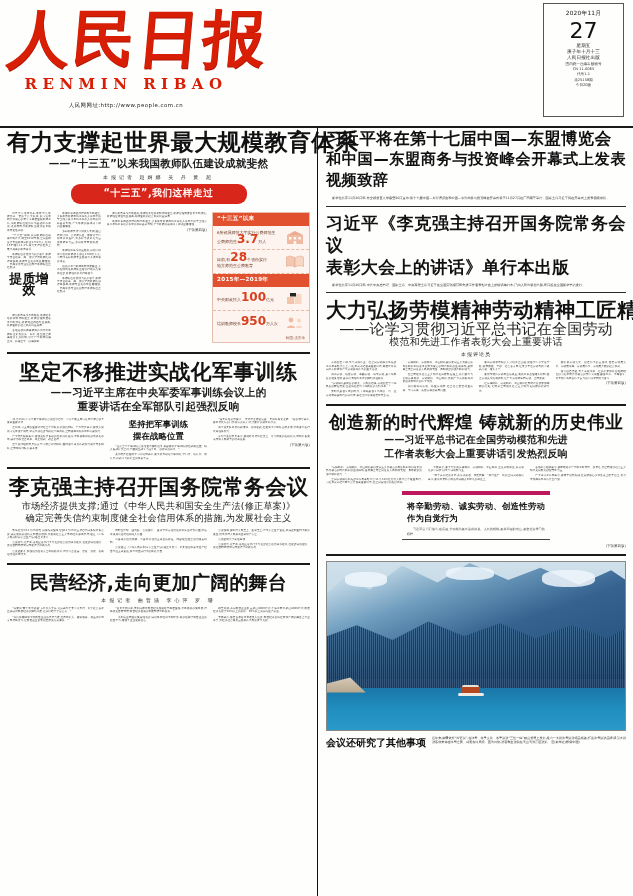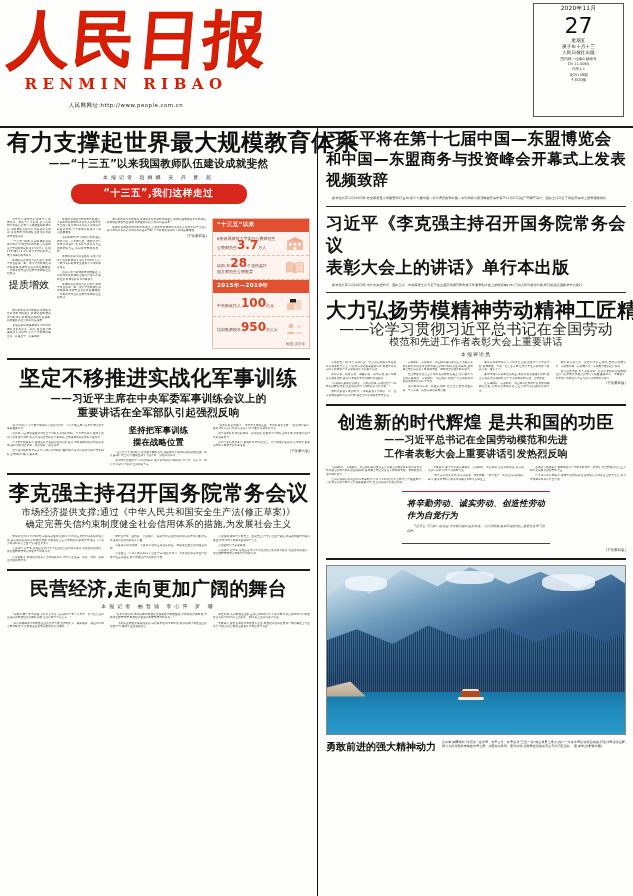--- a/index.html
+++ b/index.html
@@ -30,22 +30,23 @@
   }
   .logo-py{
     font-family:"DejaVu Serif","Liberation Serif",serif;
     font-size:15px;letter-spacing:5.5px;color:#d81f06;
     text-align:center;margin-top:1px;font-weight:bold;
   }
   .logo-url{
     font-size:5.4px;color:#222;text-align:center;margin-top:9px;letter-spacing:.5px;
   }
   .datebox{
-    position:absolute;right:9px;top:3px;width:91px;height:114px;
+    position:absolute;right:9px;top:3px;width:81px;height:114px;
     border:1px solid #555;box-sizing:border-box;text-align:center;
+    padding-top:5px;
   }
   .datebox .d-ym{font-size:5.8px;color:#111;letter-spacing:.2px;}
   .datebox .d-day{font-size:22px;line-height:23px;color:#111;font-weight:normal;margin:1px 0 1px;}
   .datebox .d-line{font-size:4.6px;color:#222;line-height:6.2px;letter-spacing:.1px;}
   .datebox .d-small{font-size:3.6px;color:#333;line-height:5.4px;}
 
   
   .body-area{display:flex;height:768px;}
   .left-col{width:318px;box-sizing:border-box;padding:0 7px 0 7px;border-right:1.2px solid #111;}
   .right-col{width:315px;box-sizing:border-box;padding:0 7px 0 8px;}
@@ -78,21 +79,21 @@
   .hl-r1 .l2{display:block;}
   .lead{
     font-size:3.2px;line-height:4.6px;color:#333;text-align:justify;
     margin:5px 0 4px;text-indent:6px;word-break:break-all;
   }
 
   
   .redbar{
     background:#d8261b;color:#fff;font-weight:bold;font-size:9.6px;
     text-align:center;padding:3.5px 0;border-radius:9px;letter-spacing:.6px;
-    width:176px;margin:2px auto 14px;
+    width:176px;margin:2px auto 8px;
   }
   
   .infobox{
     width:98px;border:1px solid #e8bfae;background:#fdf4ef;box-sizing:border-box;
     float:right;margin:0 0 4px 5px;
   }
   .ib-head{
     background:#e2512f;color:#fff;font-size:5.6px;font-weight:bold;
     padding:2.6px 4px;letter-spacing:.3px;
   }
@@ -103,29 +104,29 @@
   }
   .ib-txt{flex:1;font-size:4px;line-height:6px;color:#6a3a28;}
   .ib-txt b{font-size:12px;color:#d8401f;font-weight:bold;}
   .ib-ico{
     width:20px;height:15px;flex:none;position:relative;opacity:.85;
   }
   .ib-foot{font-size:3.6px;color:#8a5641;text-align:right;padding:2px 4px;}
 
   
   .pullquote{
-    width:118px;float:left;margin:3px 6px 3px 0;padding:5px 5px 10px;
-    border-top:1px solid #be185d;border-bottom:1px solid #444;font-style:italic;
+    width:118px;float:left;margin:3px 6px 3px 0;padding:5px 5px 3px;
+    border-top:4px solid #be185d;border-bottom:1px solid #444;
   }
   .pq-title{font-size:8.4px;line-height:12px;font-weight:bold;color:#111;text-align:justify;}
   .pq-body{font-size:3px;line-height:4.4px;color:#444;margin-top:3px;text-indent:6px;word-break:break-all;}
 
   
   .subhead{
-    font-size:10px;line-height:11px;font-weight:normal;color:#111;
+    font-size:13px;line-height:11px;font-weight:bold;color:#111;
     text-align:center;margin:3px 0 19px;
   }
   .end-note{font-size:3.4px;color:#333;text-align:right;margin-top:2px;}
 
   
   .photo{
     width:100%;height:170px;position:relative;overflow:hidden;
     border:1px solid #888;box-sizing:border-box;margin-top:4px;
   }
   .ph-sky{position:absolute;inset:0;background:linear-gradient(#cfe0ea,#9dbfd6);}
@@ -422,21 +423,21 @@
               <p>奋斗创造历史,实干成就未来。让我们更加紧密地团结在以习近平同志为核心的党中央周围,勤奋工作、不懈奋斗,为实现中华民族伟大复兴的中国梦而努力奋斗。</p>
               <div class="end-note">(下转第四版)</div>
             </div>
           </div>
         </div>
       </div>
 
       <div class="rule thick"></div>
 
       <div>
-        <div class="hl-main" style="font-size:17.6px;line-height:22px;">创造新的时代辉煌 是共和国的功臣</div>
+        <div class="hl-main" style="font-size:17.6px;line-height:22px;">创造新的时代辉煌 铸就新的历史伟业</div>
         <div class="hl-sub" style="font-size:10px;">——习近平总书记在全国劳动模范和先进</div>
         <div class="hl-sub" style="font-size:10px;">工作者表彰大会上重要讲话引发热烈反响</div>
         <div class="col-text" style="margin-top:4px;">
           <div class="cols">
             <div>
               <p>“劳模精神、劳动精神、工匠精神是以爱国主义为核心的民族精神和以改革创新为核心的时代精神的生动体现,是鼓舞全党全国各族人民风雨无阻、勇敢前进的强大精神动力。”</p>
               <p>全国劳动模范和先进工作者表彰大会11月24日在北京人民大会堂隆重举行,习近平总书记出席大会并发表重要讲话,在全国各地引起热烈反响。</p>
             </div>
             <div>
               <p>大家表示,要大力弘扬劳模精神、劳动精神、工匠精神,立足本职岗位,以劳动托起中国梦,以实干成就新伟业。</p>
@@ -469,20 +470,20 @@
         <div class="ph-lake"></div>
         <div class="ph-shore"></div>
         <div class="ph-boat">
           <div class="roof"></div>
             <div class="cab"></div>
             <div class="hull"></div>
         </div>
       </div>
 
       <div class="caption-row">
-        <div class="cap-title">勇敢前进的强大精神动力</div>
+        <div class="cap-title">会议还研究了其他事项</div>
         <div class="cap-body">近年来,新疆依托“冷资源”,在冰雪、冬季文化、冬季旅游“三位一体”融合发展上发力,推出一大批冰雪旅游精品线路,打造冰雪旅游品牌,吸引大批游客前来体验冰雪之美、感受冬日风情。图为日前,游客乘坐游船在天山天池景区游览。 图 新华社(影像中国)</div>
       </div>
 
     </div>
   </div>
 
 </div>
 
 </body></html>

